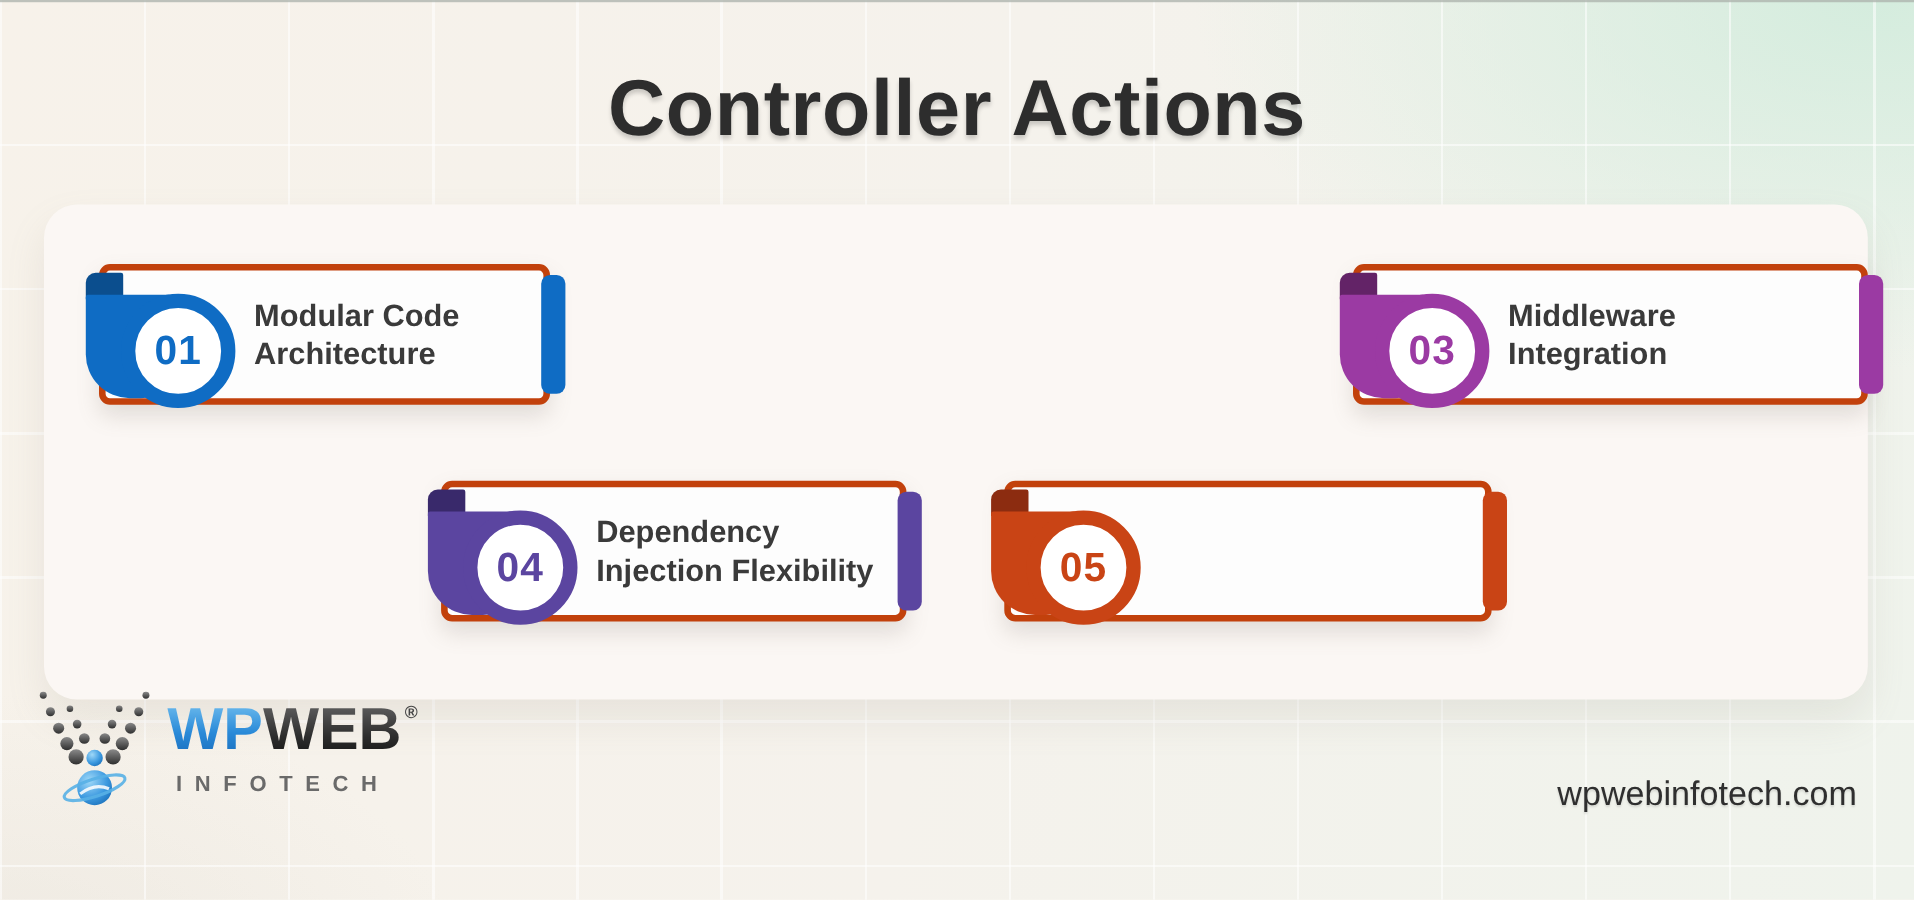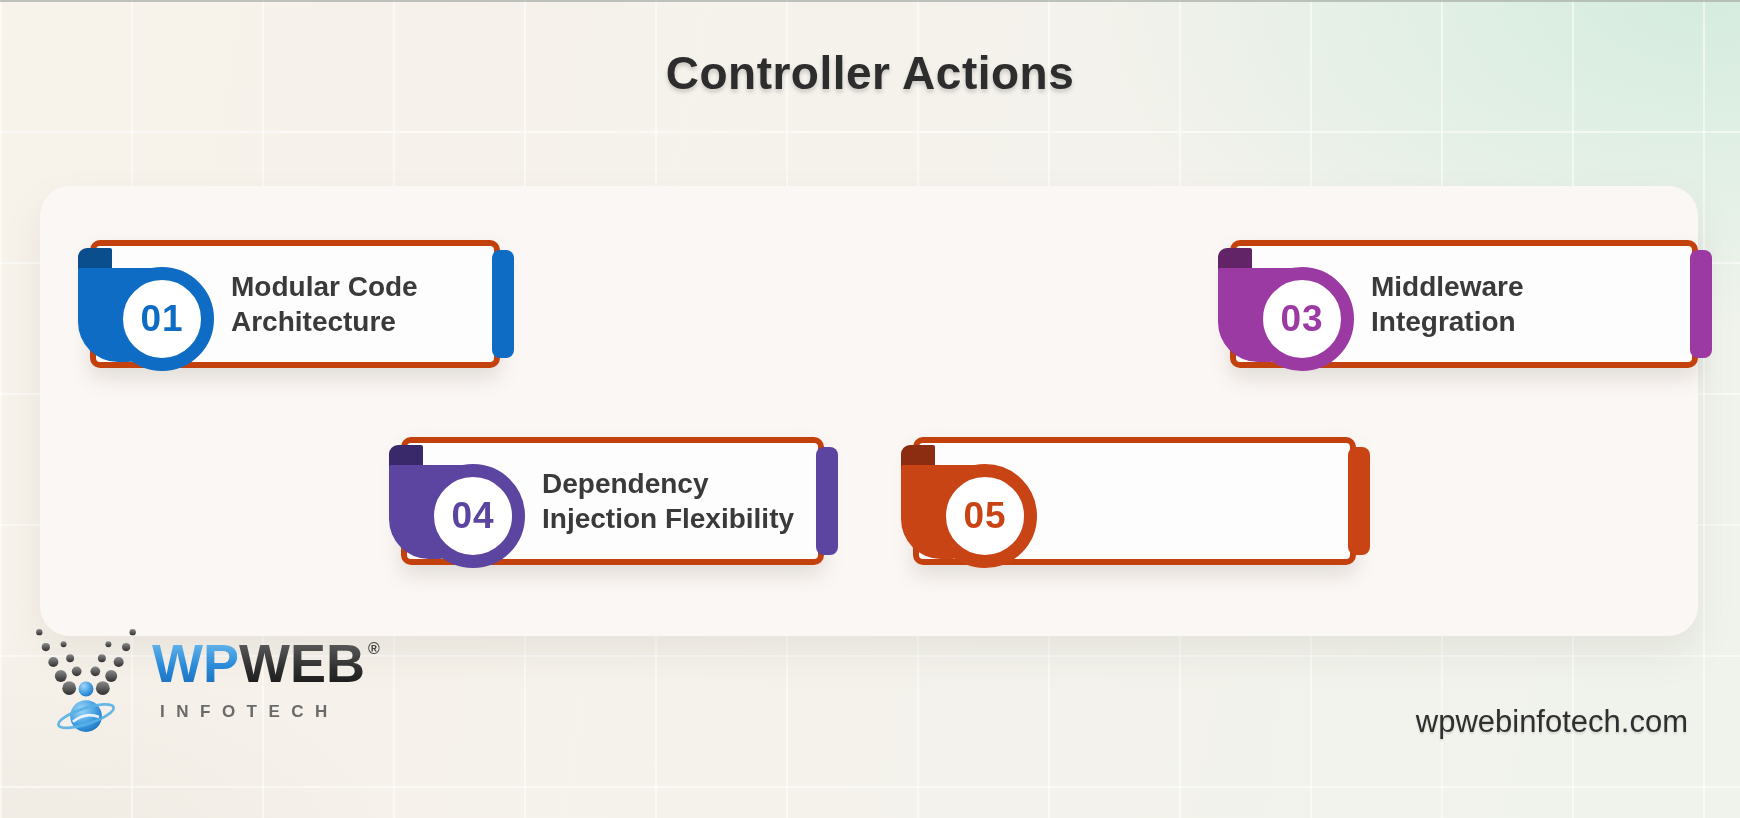--- a/index.html
+++ b/index.html
@@ -15,22 +15,22 @@
       repeating-linear-gradient(to bottom, rgba(255,255,255,0.55) 0 2px, transparent 2px 131px),
       radial-gradient(1000px 540px at 98% 0%, rgba(211,236,221,0.95), rgba(211,236,221,0) 62%),
       radial-gradient(700px 420px at 0% 108%, rgba(231,227,219,0.55), rgba(231,227,219,0) 60%),
       linear-gradient(100deg, #f7f2ea, #f5f2ec 50%, #eff3ec 100%);
   }
   #stage::before{
     content:"";position:absolute;top:0;left:0;right:0;height:2px;
     background:rgba(128,138,128,0.5);
   }
   .page-title{
-    position:absolute;left:0;right:0;top:46px;margin:0;
-    text-align:center;font-size:46px;font-weight:bold;letter-spacing:0.5px;
+    position:absolute;left:0;right:0;top:46px;margin:12px;
+    text-align:center;font-size:72px;font-weight:bold;letter-spacing:0.5px;
     color:#2d2d2d;text-shadow:0 3px 4px rgba(0,0,0,0.18);
   }
   .panel{
     position:absolute;left:40px;top:186px;width:1658px;height:450px;
     background:#fbf7f4;border-radius:30px;
     box-shadow:0 18px 35px rgba(150,140,130,0.14);
   }
   .card{
     position:absolute;height:128px;box-sizing:border-box;
     background:#fdfdfd;border:6px solid #c2410c;border-radius:10px;
@@ -70,21 +70,21 @@
     background:linear-gradient(180deg,#7cc6f2 0%,#2a8ad8 55%,#1668b8 100%);
     -webkit-background-clip:text;background-clip:text;color:transparent;
   }
   .web-grad{
     background:linear-gradient(180deg,#6b6b6b 0%,#2e2e2e 60%,#111111 100%);
     -webkit-background-clip:text;background-clip:text;color:transparent;
   }
   .reg-mark{font-size:16px;color:#444;vertical-align:28px;margin-left:3px;}
   .logo-sub{
     margin-top:12px;padding-left:8px;
-    font-size:17px;font-weight:bold;letter-spacing:11.5px;color:#6a6a6a;
+    font-size:20px;font-weight:bold;letter-spacing:11.5px;color:#6a6a6a;
   }
   .website-text{
     position:absolute;right:52px;top:704px;
     font-size:31px;color:#2f2f2f;text-shadow:0 2px 2px rgba(0,0,0,0.12);
   }
 </style>
 </head>
 <body>
 
 <div id="stage">

